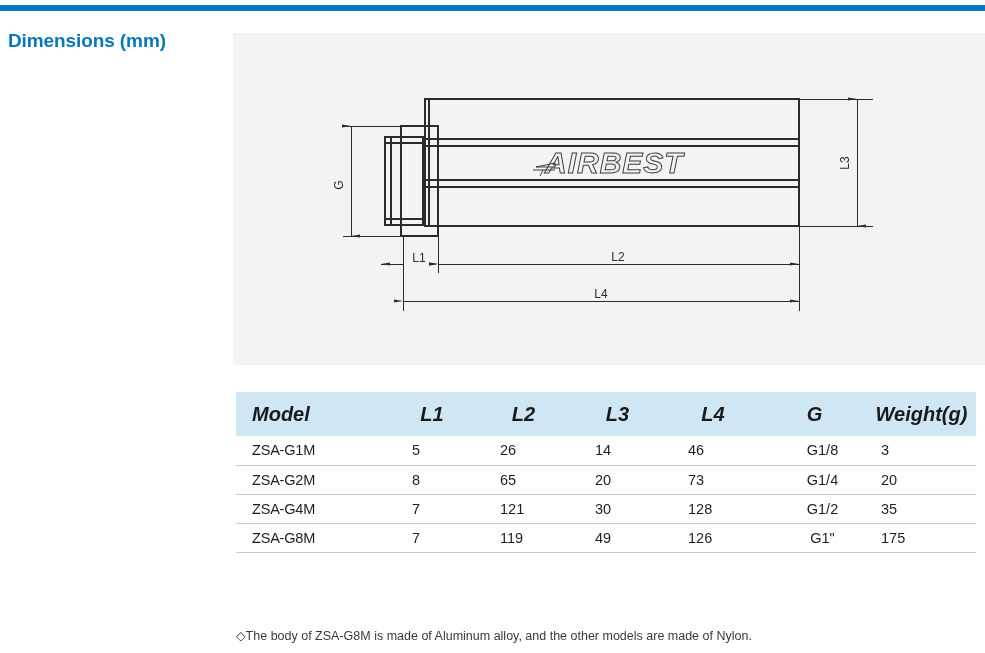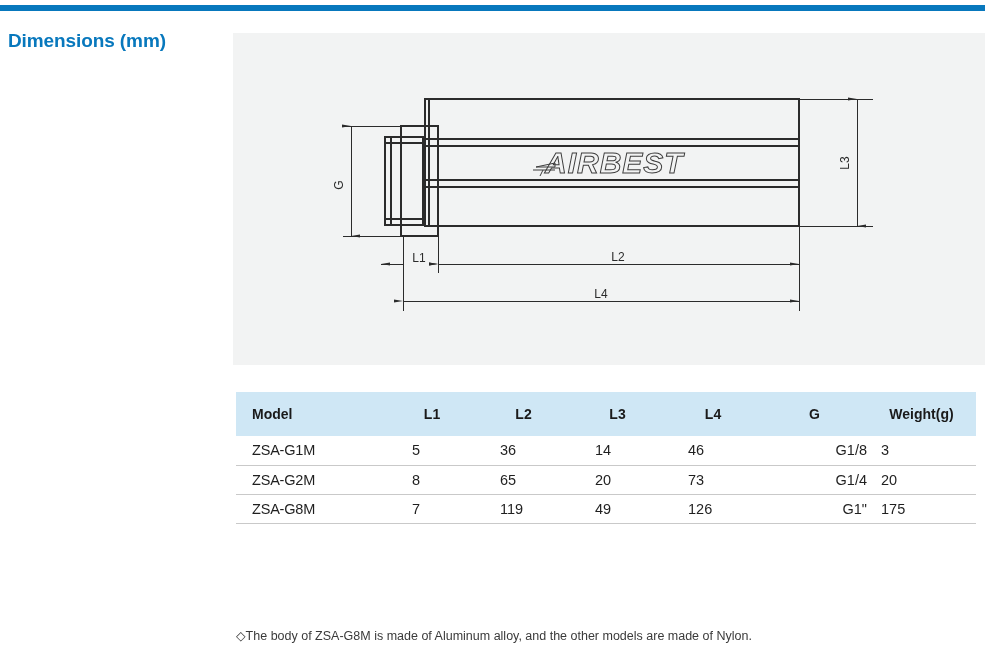--- a/index.html
+++ b/index.html
@@ -51,26 +51,27 @@
   #spec-table {
     position: absolute;
     left: 236px; top: 392px;
     width: 740px;
     border-collapse: collapse;
     table-layout: fixed;
   }
   #spec-table thead th {
     background: #cfe7f5;
     color: #1a1a1a;
-    font-size: 14px;
+    font-size: 20px;
     font-weight: bold;
     height: 44px;
     padding: 0;
     text-align: center;
     vertical-align: middle;
+    font-style: italic;
   }
   #spec-table tbody td {
     font-size: 14.5px;
     color: #1f1f1f;
     height: 29px;
     padding: 0;
     vertical-align: middle;
     border-bottom: 1px solid #c9c9c9;
     background: #ffffff;
   }
@@ -79,21 +80,21 @@
     font-weight: normal;
     text-align: left;
     padding-left: 16px;
     font-size: 14.5px;
     letter-spacing: -0.2px;
   }
   #spec-table tbody td.num {
     text-align: left;
     padding-left: 24px;
   }
-  #spec-table tbody td.gcol { text-align: right; padding-left: 16px; }
+  #spec-table tbody td.gcol { text-align: center; padding-left: 16px; }
   #spec-table tbody td.wcol { text-align: left; padding-left: 14px; }
   #spec-table thead th.h-model { text-align: left; padding-left: 16px; }
 
   
   col.c-model  { width: 152px; }
   col.c-l1     { width: 88px; }
   col.c-l2     { width: 95px; }
   col.c-l3     { width: 93px; }
   col.c-l4     { width: 98px; }
   col.c-g      { width: 105px; }
@@ -252,36 +253,45 @@
         <th>L3</th>
         <th>L4</th>
         <th>G</th>
         <th>Weight(g)</th>
       </tr>
     </thead>
     <tbody>
       <tr>
         <td class="model">ZSA-G1M</td>
         <td class="num">5</td>
-        <td class="num">36</td>
+        <td class="num">26</td>
         <td class="num">14</td>
         <td class="num">46</td>
         <td class="gcol">G1/8</td>
         <td class="wcol">3</td>
       </tr>
       <tr>
         <td class="model">ZSA-G2M</td>
         <td class="num">8</td>
         <td class="num">65</td>
         <td class="num">20</td>
         <td class="num">73</td>
         <td class="gcol">G1/4</td>
         <td class="wcol">20</td>
       </tr>
       <tr>
+        <td class="model">ZSA-G4M</td>
+        <td class="num">7</td>
+        <td class="num">121</td>
+        <td class="num">30</td>
+        <td class="num">128</td>
+        <td class="gcol">G1/2</td>
+        <td class="wcol">35</td>
+      </tr>
+      <tr>
         <td class="model">ZSA-G8M</td>
         <td class="num">7</td>
         <td class="num">119</td>
         <td class="num">49</td>
         <td class="num">126</td>
         <td class="gcol">G1"</td>
         <td class="wcol">175</td>
       </tr>
     </tbody>
   </table>

